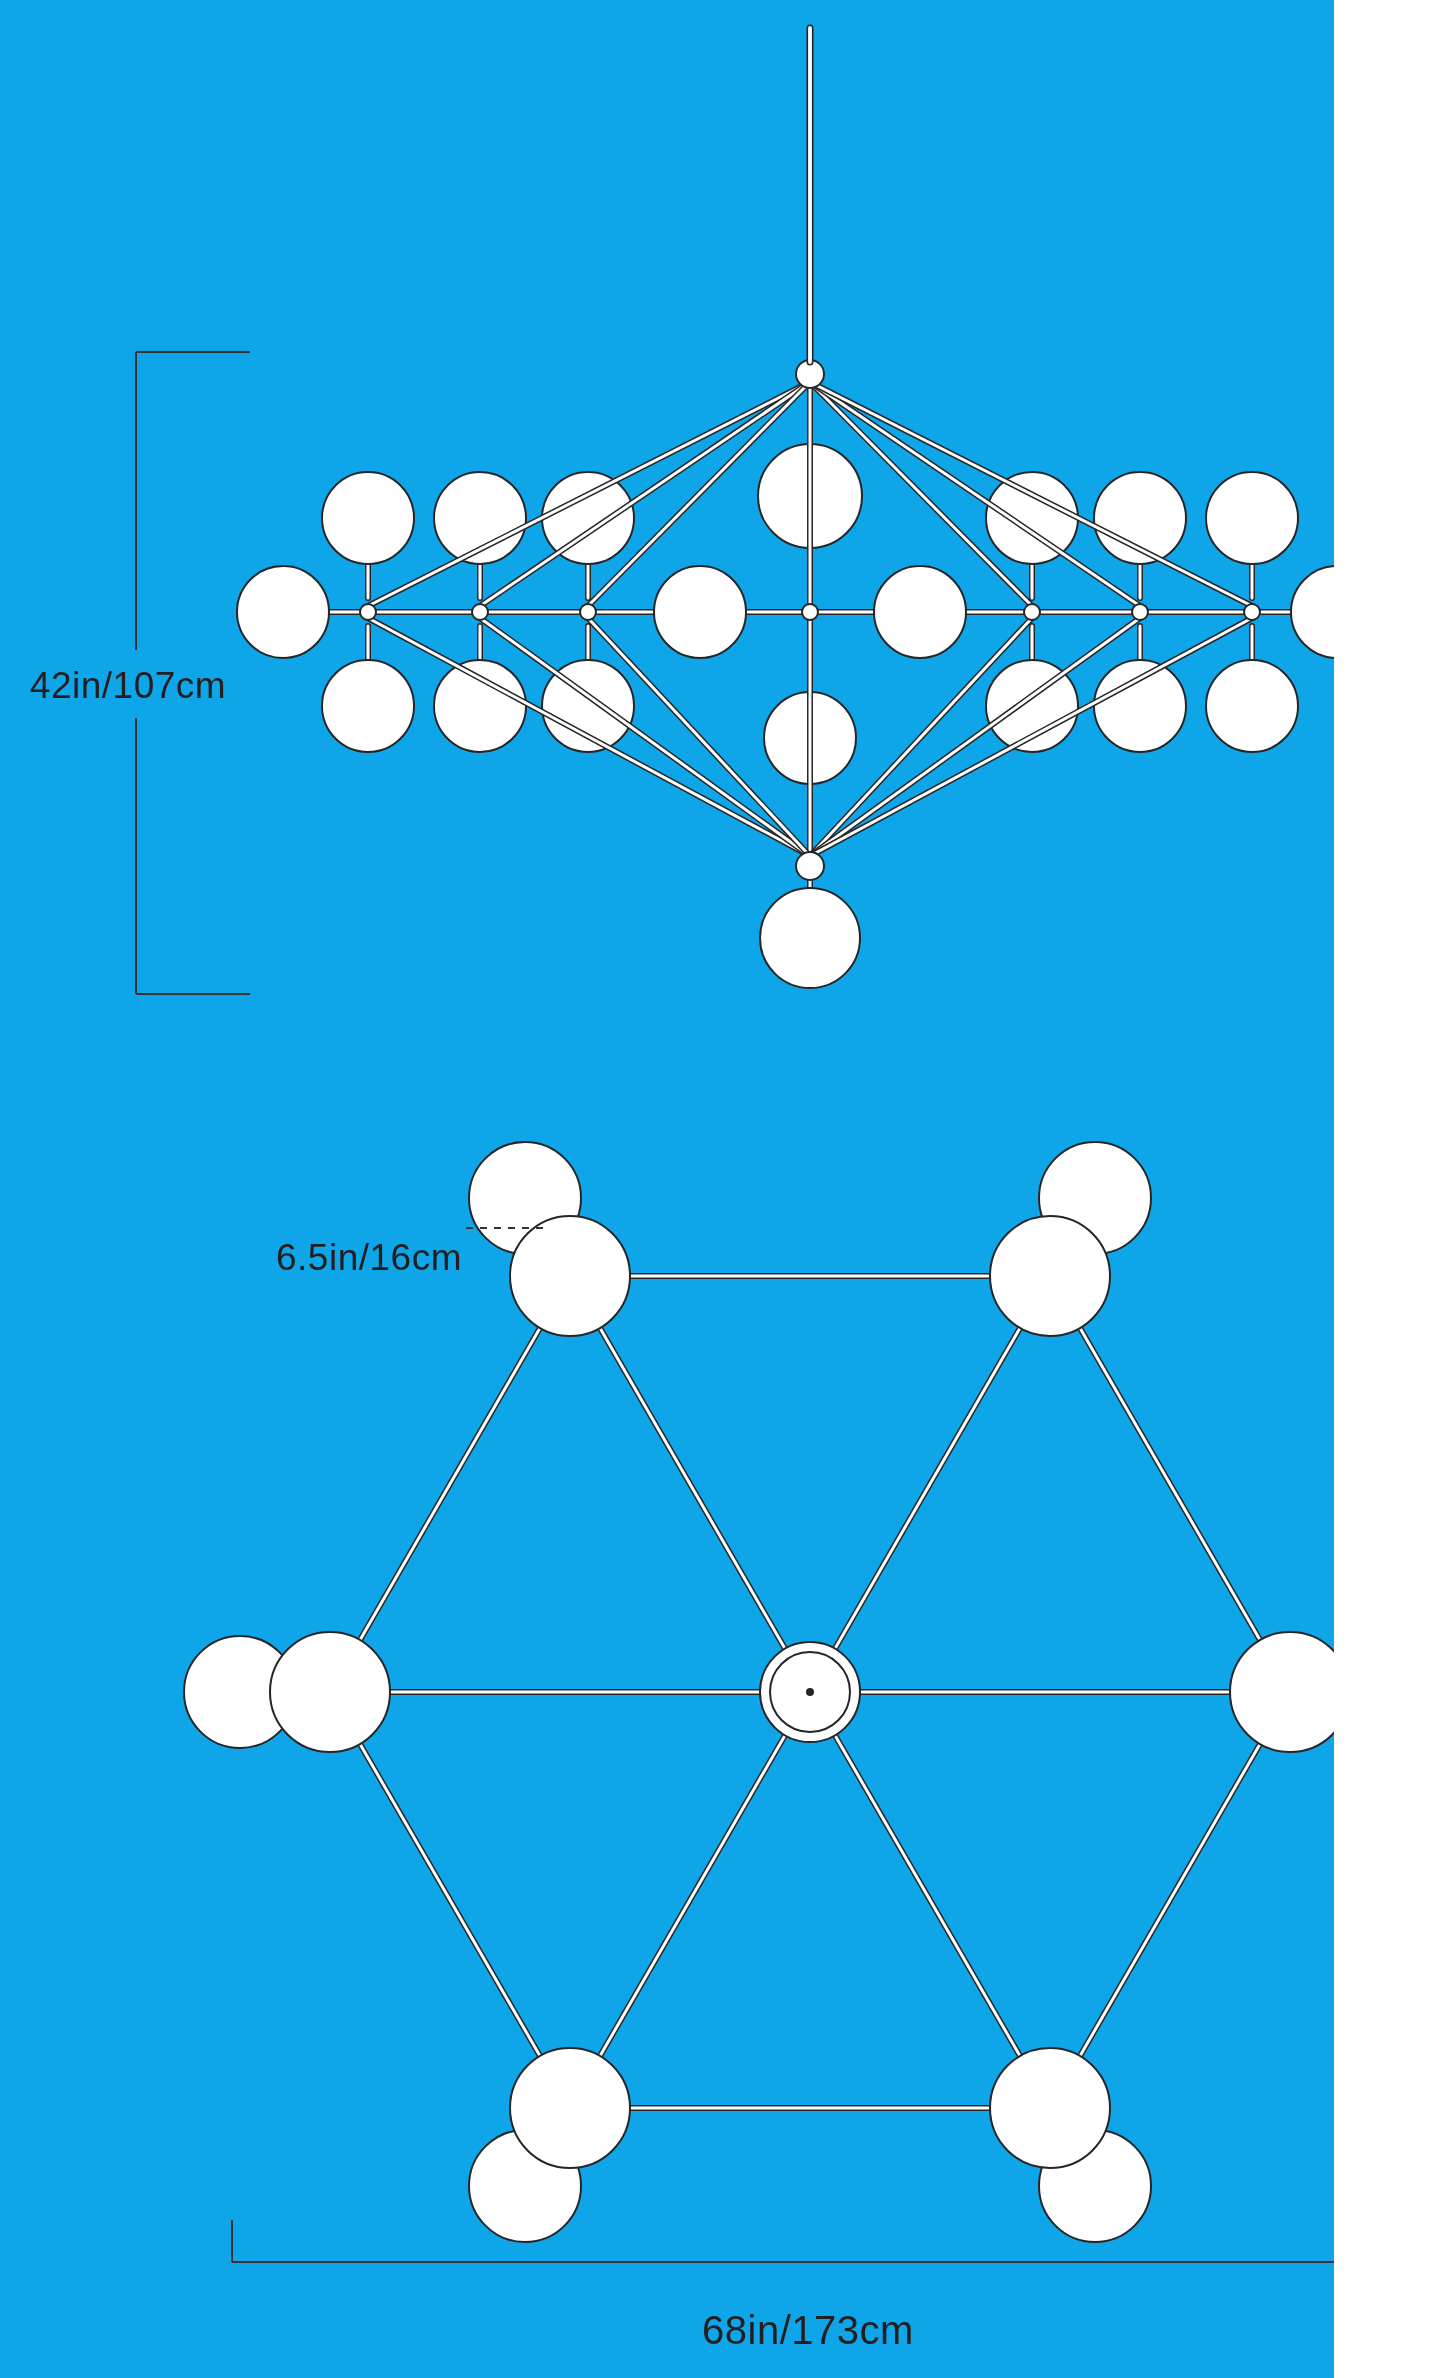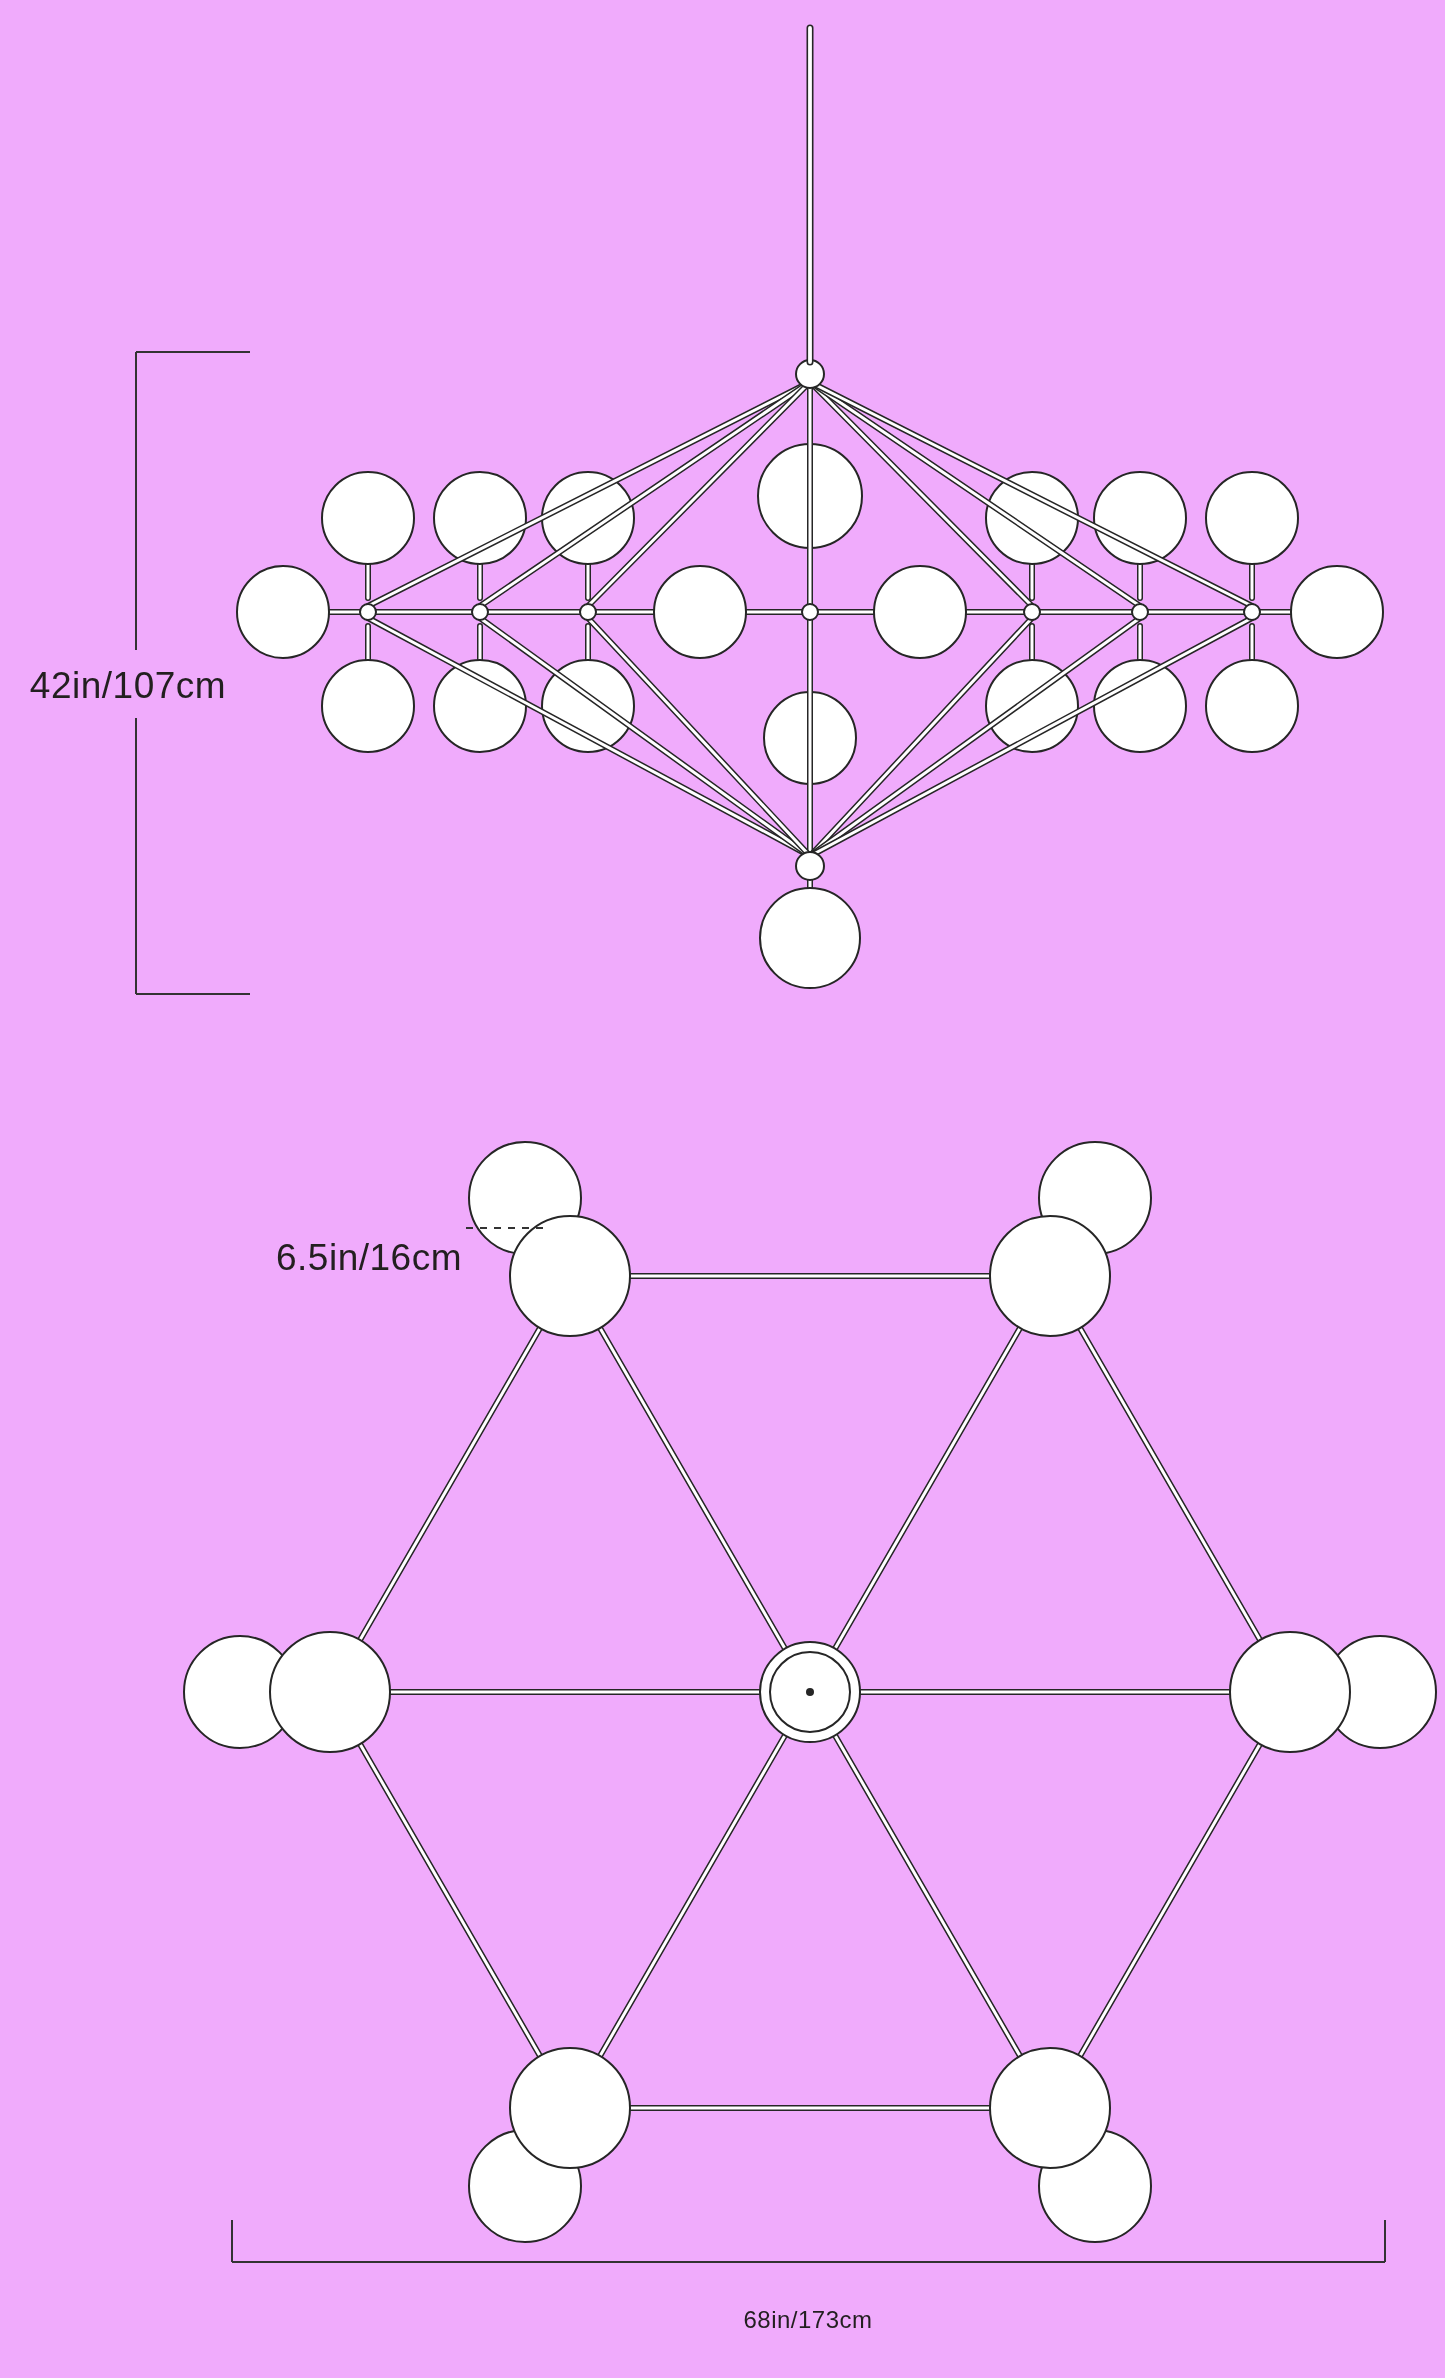--- a/index.html
+++ b/index.html
@@ -1,19 +1,19 @@
 <!DOCTYPE html>
 <html><head>
 <meta charset="utf-8">
 <style>
   html,body{margin:0;padding:0;background:#ffffff;}
   .canvas{
     position:relative;
-    width:1445px;height:2378px;
-    background:#f0abfc;
+    width:1334px;height:2378px;
+    background:#0ea5e9;
     overflow:hidden;
     font-family:"Liberation Sans", sans-serif;
   }
   svg{position:absolute;left:0;top:0;}
   
   .sd{stroke:#262626;stroke-width:6;fill:none;stroke-linecap:round;}
   .sw{stroke:#ffffff;stroke-width:3;fill:none;stroke-linecap:round;}
   .rd{stroke:#262626;stroke-width:7;fill:none;stroke-linecap:round;}
   .rw{stroke:#ffffff;stroke-width:3.8;fill:none;stroke-linecap:round;}
   .globe{fill:#ffffff;stroke:#262626;stroke-width:2;}
@@ -22,21 +22,21 @@
   .dim{stroke:#333333;stroke-width:2;fill:none;}
   .dash{stroke:#333333;stroke-width:1.8;fill:none;stroke-dasharray:7 7;}
   .dim-label{
     position:absolute;
     color:#231f20;
     font-size:37px;
     letter-spacing:0.5px;
     line-height:1.2;
     white-space:nowrap;
   }
-  .dim-label.big{font-size:24px;}
+  .dim-label.big{font-size:40px;}
 </style>
 </head>
 <body>
 
 <div class="canvas">
 
   <svg width="1445" height="2378" viewBox="0 0 1445 2378">
 
     <g>
 

